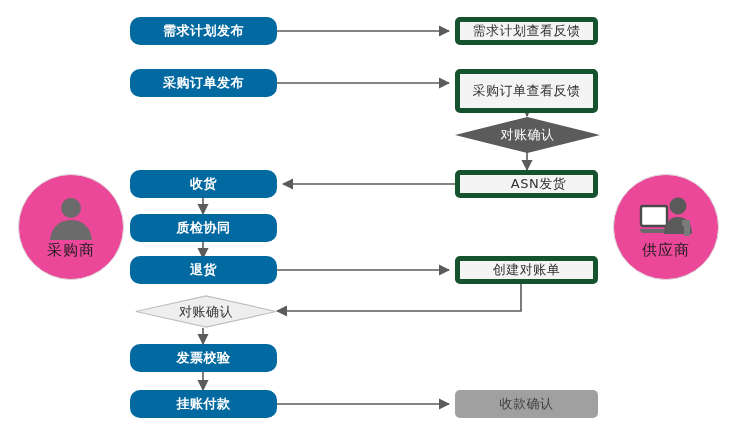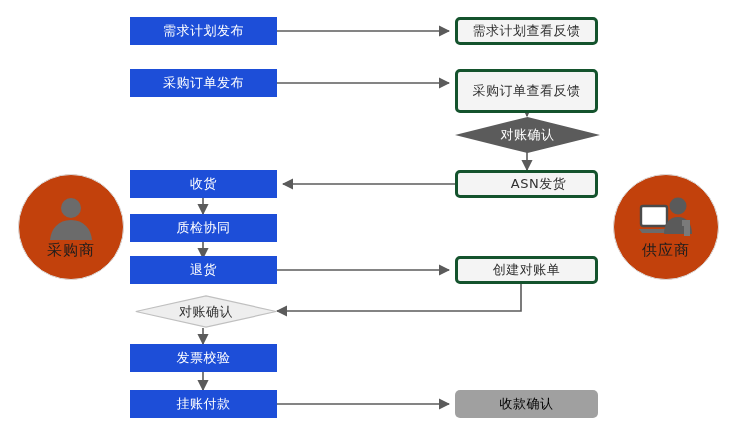--- a/index.html
+++ b/index.html
@@ -30,33 +30,34 @@
     box-sizing: border-box;
     display: flex;
     align-items: center;
     justify-content: center;
     font-size: 13px;
     letter-spacing: 0.5px;
     white-space: nowrap;
     z-index: 3;
   }
   .node-dark {
-    background: #1d4ed8;
+    background: #0369a1;
     color: #ffffff;
-    border-radius: 0;
+    border-radius: 10px;
+    font-weight: bold;
   }
   .node-mid {
     background: #a0a0a0;
-    color: #000000;
+    color: #404040;
     border-radius: 5px;
   }
   .node-light {
     background: #f4f4f4;
     color: #303030;
-    border: 3px solid #14532d;
+    border: 5px solid #14532d;
     border-radius: 5px;
   }
   .diamond-wrap {
     position: absolute;
     z-index: 3;
   }
   .diamond-wrap svg {
     position: absolute;
     left: 0;
     top: 0;
@@ -75,21 +76,21 @@
     white-space: nowrap;
   }
   .diamond-dark .diamond-label { color: #ffffff; }
   .diamond-light .diamond-label { color: #303030; }
 
   .actor {
     position: absolute;
     width: 104px;
     height: 104px;
     border-radius: 50%;
-    background: #c2410c;
+    background: #ec4899;
     border: 1px solid #dcdcdc;
     display: flex;
     flex-direction: column;
     align-items: center;
     justify-content: center;
     z-index: 3;
   }
   .actor-icon {
     width: 56px;
     height: 46px;

